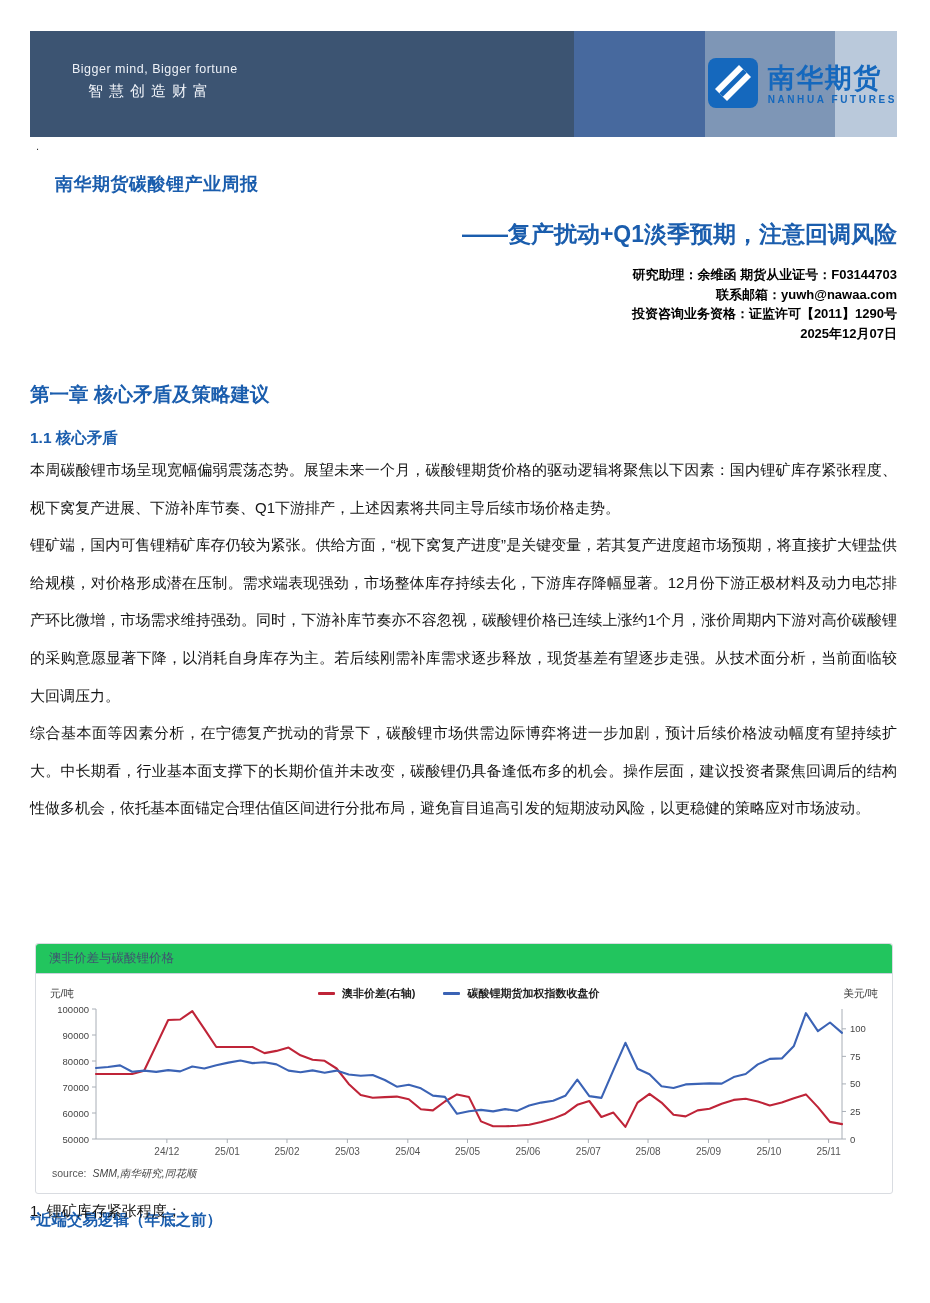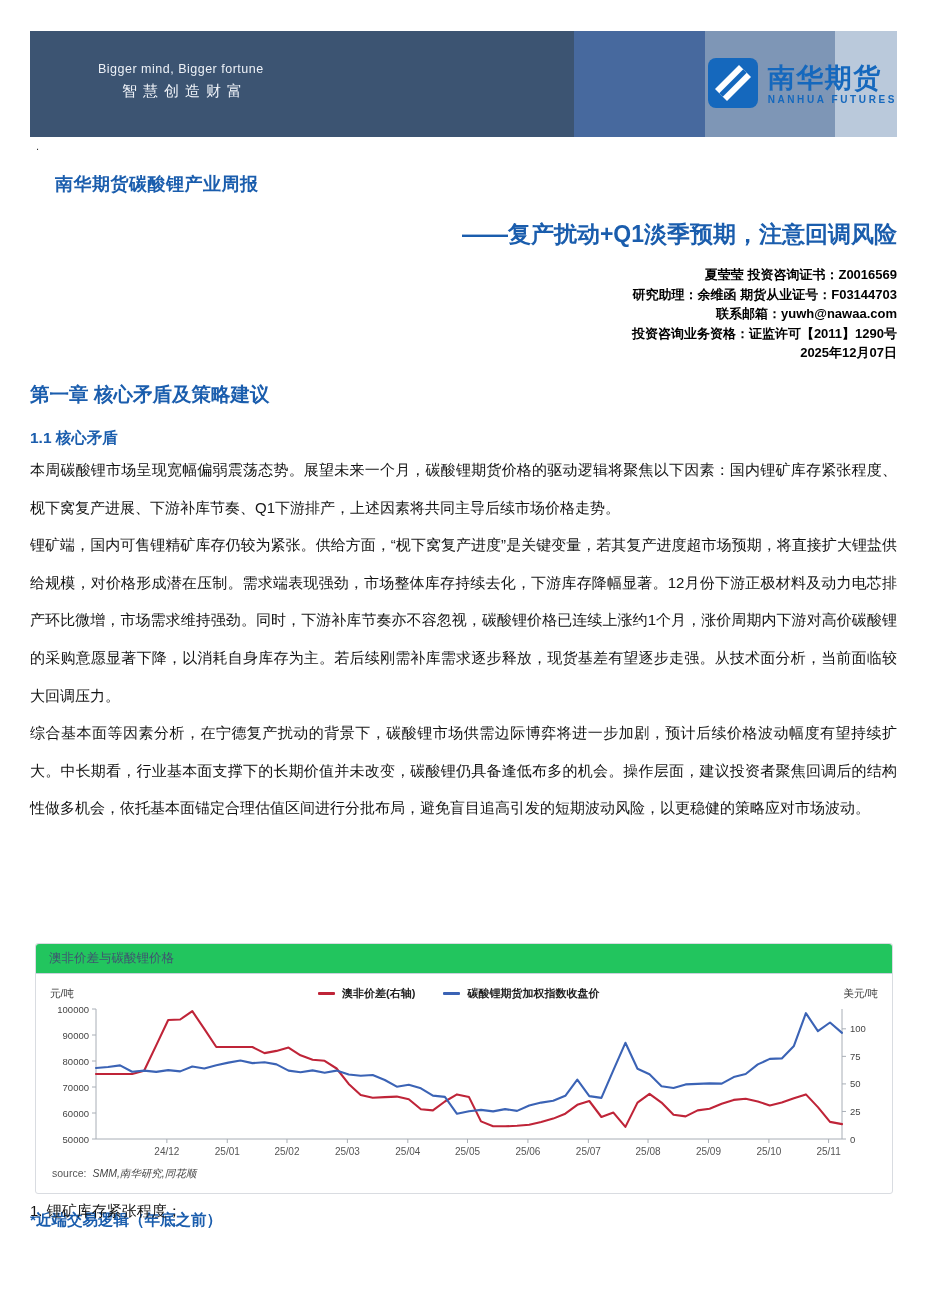--- a/index.html
+++ b/index.html
@@ -3,23 +3,23 @@
 <meta charset="utf-8">
 <style>
   * { margin:0; padding:0; box-sizing:border-box; }
   html,body { background:#ffffff; }
   body { font-family:"Liberation Sans", sans-serif; }
   .page { position:relative; width:930px; height:1303px; background:#ffffff; overflow:hidden; margin:0 auto; }
 
   
   .banner { position:absolute; top:31px; left:30px; width:867px; height:106px;
     background:linear-gradient(90deg,#3c5472 0 62.8%, #47699e 62.8% 77.8%, #7e96b6 77.8% 92.8%, #bac9db 92.8% 100%); }
-  .slogan { position:absolute; left:68px; top:31px; color:#edf1f7; }
+  .slogan { position:absolute; left:42px; top:31px; color:#edf1f7; }
   .slogan-en { font-size:12.5px; letter-spacing:0.5px; }
-  .slogan-cn { font-size:15px; letter-spacing:6px; margin-top:6px; margin-left:24px; color:#f2f5fa; }
+  .slogan-cn { font-size:15px; letter-spacing:6px; margin-top:6px; margin-left:16px; color:#f2f5fa; }
   .logo { position:absolute; right:0px; top:27px; display:flex; align-items:center; gap:10px; }
   .logo-txt { display:flex; flex-direction:column; line-height:1; }
   .logo-cn { font-size:27px; font-weight:bold; color:#1568bd; letter-spacing:1.5px; }
   .logo-en { font-size:10px; font-weight:bold; color:#1568bd; letter-spacing:2.6px; margin-top:3px; }
 
   .footnote-dot { position:absolute; top:140px; left:36px; font-size:11px; color:#333; }
 
   
   .title { position:absolute; top:172px; left:30px; font-size:18px; font-weight:bold; color:#1a5dad; letter-spacing:0.5px;margin-left:25px; }
   .subtitle { position:absolute; top:219px; right:33px; font-size:23px; font-weight:bold; color:#1a5dad; }
@@ -74,21 +74,20 @@
       </span>
     </div>
   </div>
 
   <div class="footnote-dot">.</div>
 
   <h1 class="title">南华期货碳酸锂产业周报</h1>
   <div class="subtitle">——复产扰动+Q1淡季预期，注意回调风险</div>
 
   <div class="authors">
-    <div>夏莹莹 投资咨询证书：Z0016569</div>
     <div>研究助理：余维函 期货从业证号：F03144703</div>
     <div>联系邮箱：yuwh@nawaa.com</div>
     <div>投资咨询业务资格：证监许可【2011】1290号</div>
     <div>2025年12月07日</div>
   </div>
 
   <h2 class="chapter">第一章 核心矛盾及策略建议</h2>
   <h3 class="subsec">1.1 核心矛盾</h3>
 
   <div class="bodytext">

